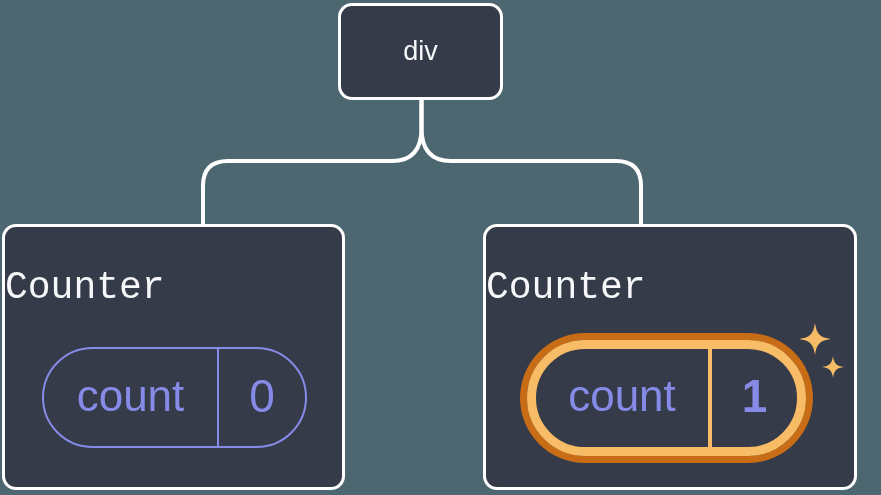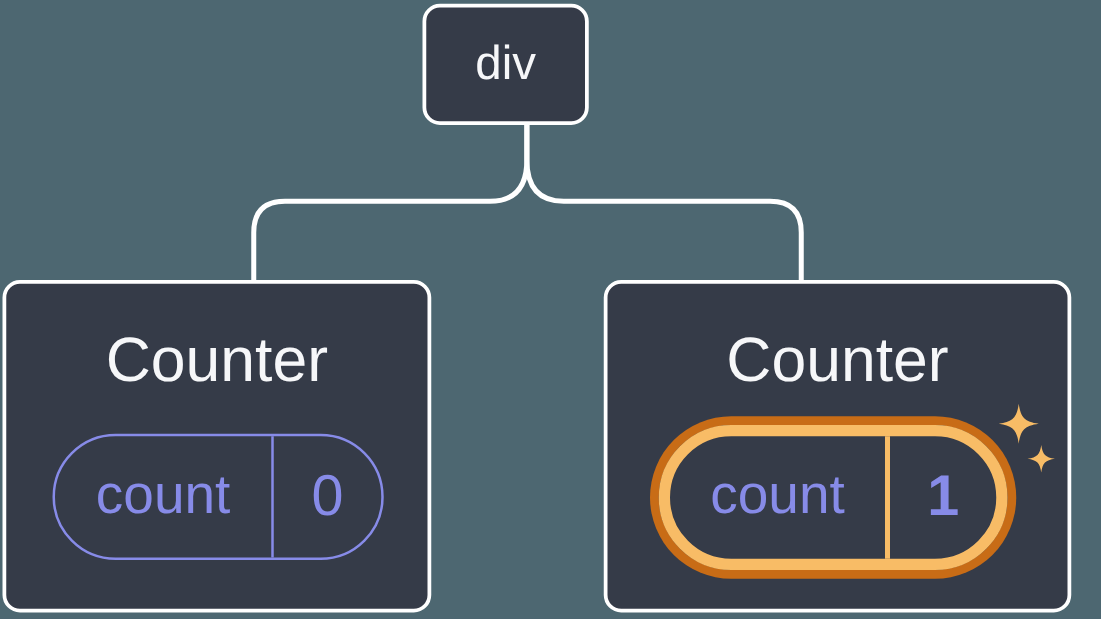--- a/index.html
+++ b/index.html
@@ -38,36 +38,37 @@
     stroke-linejoin: round;
   }
   .node {
     position: absolute;
     background: var(--node-bg);
     border: 3px solid var(--node-border);
     border-radius: 14px;
   }
   .root-node {
     left: 338px; top: 3px;
-    width: 133px; height: 97px;
+    width: 165px; height: 97px;
     display: flex;
     align-items: center;
     justify-content: center;
-    font-size: 38px;
+    font-size: 27px;
     color: var(--title-color);
   }
   .counter-left  { left: 2px;   top: 224px; width: 343px; height: 266px; }
   .counter-right { left: 483px; top: 224px; width: 374px; height: 266px; }
   .node-title {
     position: absolute;
     top: 40px; left: 0; right: 0;
-    text-align: center;
-    font-size: 50px;
+    text-align: left;
+    font-size: 38px;
     line-height: 42px;
     color: var(--title-color);
+    font-family: Liberation Mono, monospace;
   }
   .pill {
     position: absolute;
     display: flex;
     align-items: stretch;
   }
   .pill-plain {
     left: 37px; top: 120px;
     width: 265px; height: 101px;
     border: 2px solid var(--purple);

